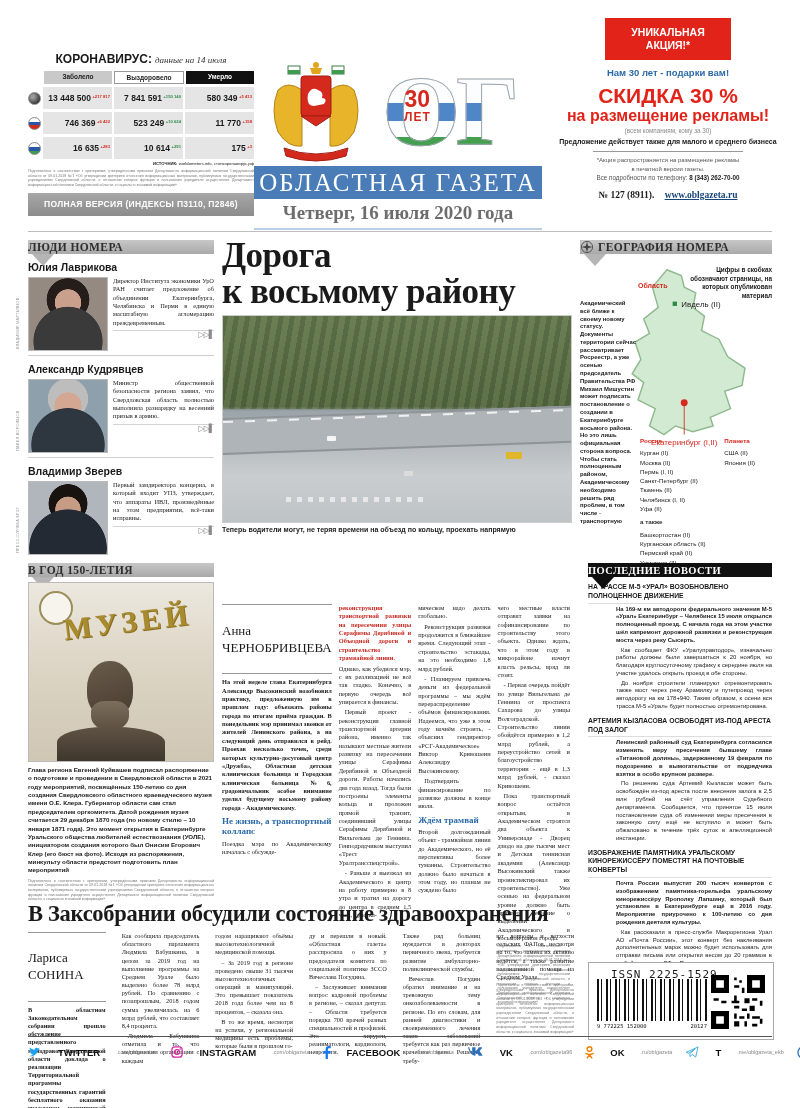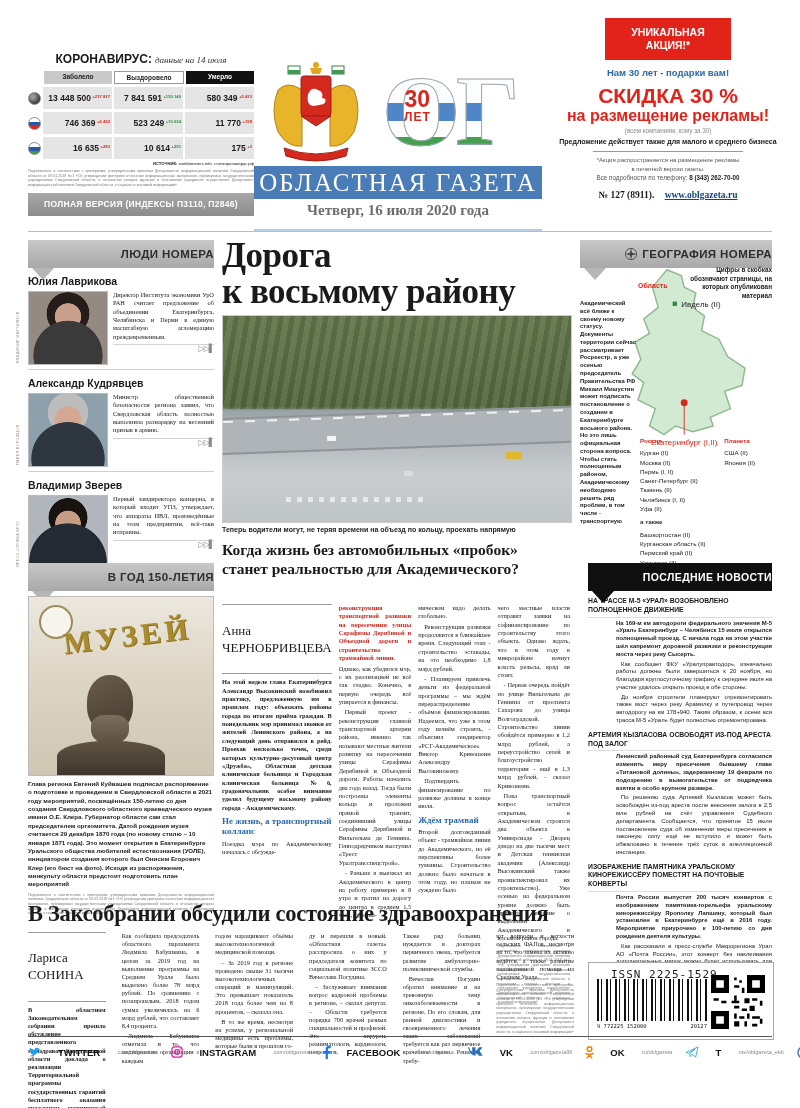--- a/index.html
+++ b/index.html
@@ -43,21 +43,21 @@
   .og-logo{position:relative;width:158px;height:106px;display:flex;align-items:center;justify-content:center}
   .og-text{font-family:"Liberation Serif",serif;font-weight:bold;font-size:100px;line-height:100px;
            background:linear-gradient(180deg,#fcfdff 0 42%,#4e86c8 42% 60%,#fcfdff 60% 76%,#44a04e 76% 100%);
            -webkit-background-clip:text;background-clip:text;color:transparent;
            -webkit-text-stroke:1px #9aa4ad;letter-spacing:-4px}
   .og-years{position:absolute;left:34px;top:30px;text-align:center;color:#d6281e;font-family:"Liberation Sans",sans-serif;font-weight:bold;line-height:1}
   .og-years .n{font-size:23px}
   .og-years .w{font-size:12px;letter-spacing:1px}
   .blue-band{margin-top:2px;height:33px;background:#4a7db8;display:flex;align-items:center;justify-content:center}
   .blue-band span{color:#fff;font-size:25px;letter-spacing:2px;font-family:"Liberation Serif",serif}
-  .mh-date{font-size:15px;font-weight:bold;color:#6d6d6d;text-align:center;padding:3px 0 10px;border-bottom:2px solid #b9cfe4}
+  .mh-date{font-size:19px;font-weight:bold;color:#6d6d6d;text-align:center;padding:3px 0 4px;border-bottom:2px solid #b9cfe4}
 
   
   .promo{left:552px;top:6px;width:232px;text-align:center}
   .promo-badge{width:118px;margin:12px auto 0;background:#e2231a;color:#fff;font-family:"Liberation Sans",sans-serif;
                font-weight:bold;font-size:10.5px;line-height:1.25;padding:8px 4px}
   .promo-gift{margin-top:7px;color:#2b6aa8;font-family:"Liberation Sans",sans-serif;font-weight:bold;font-size:9.5px}
   .promo-d1{margin-top:7px;color:#e2231a;font-family:"Liberation Sans",sans-serif;font-weight:bold;font-size:21px;line-height:1}
   .promo-d2{color:#e2231a;font-family:"Liberation Sans",sans-serif;font-weight:bold;font-size:16px;line-height:1.2}
   .promo-note{margin-top:2px;font-size:6.3px;color:#8a8a8a;font-family:"Liberation Sans",sans-serif}
   .promo-offer{margin-top:4px;font-size:7px;font-weight:bold;font-family:"Liberation Sans",sans-serif}
@@ -65,23 +65,23 @@
   .promo-small{font-size:6px;color:#555;line-height:1.35;font-family:"Liberation Sans",sans-serif}
   .promo-phone{font-size:6.3px;color:#555;font-family:"Liberation Sans",sans-serif;margin-top:1px}
   .promo-phone .ph{font-weight:bold;color:#222}
   .issue-line{left:552px;top:190px;width:232px;text-align:center;font-size:9.5px}
   .issue-line .num{font-weight:bold}
   .issue-line a{color:#16457c;font-weight:bold;margin-left:8px}
 
   .top-rule{left:28px;top:231px;width:744px}
 
   
-  .sec-head{position:relative;height:28px;background:linear-gradient(180deg,#c7c7c7,#a9a9a9);
-            display:flex;align-items:center;justify-content:flex-end;gap:4px;
-            font-family:Liberation Sans, sans-serif;font-weight:bold;font-size:11.5px;color:#2e2e2e;letter-spacing:.4px}
+  .sec-head{position:relative;height:14px;background:linear-gradient(180deg,#c7c7c7,#a9a9a9);
+            display:flex;align-items:center;justify-content:flex-start;gap:4px;
+            font-family:Liberation Serif, serif;font-weight:bold;font-size:11.5px;color:#2e2e2e;letter-spacing:.4px}
   .sec-tri{position:absolute;left:4px;top:100%;width:0;height:0;border-left:11px solid transparent;
            border-right:11px solid transparent;border-top:12px solid #b5b5b5}
   .sec-head.dark{background:#101010;color:#fff;font-size:10.5px}
   .sec-head.dark .sec-tri{border-top-color:#101010}
 
   
   .people{left:28px;top:240px;width:186px}
   .p-item{padding:5px 0 4px;border-bottom:1px solid #cfcfcf}
   .p-item:last-child{border-bottom:none}
   .p-name{font-family:"Liberation Sans",sans-serif;font-weight:bold;font-size:10.5px;margin:2px 0 4px}
@@ -375,24 +375,20 @@
       <div class="forest"></div>
       <div class="road-band"></div>
       <div class="road-dash"></div>
       <div class="cross"></div>
       <div class="veh bus"></div>
       <div class="veh car1"></div>
       <div class="veh car2"></div>
 
     </div>
     <div class="main-caption">Теперь водители могут, не теряя времени на объезд по кольцу, проехать напрямую</div>
-    <div class="main-subhead">
-      <div>Когда жизнь без автомобильных «пробок»</div>
-      <div>станет реальностью для Академического?</div>
-    </div>
   </section>
 
   <section class="abs article-cols">
     <div class="acol">
       <div class="author-blk">Анна ЧЕРНОБРИВЦЕВА</div>
       <p class="noind lead-b">На этой неделе глава Екатеринбурга Александр Высокинский возобновил практику, предложенную им в прошлом году: объезжать районы города по итогам приёма граждан. В понедельник мэр принимал звонки от жителей Ленинского района, а на следующий день отправился в рейд. Проехав несколько точек, среди которых культурно-досуговый центр «Дружба», Областная детская клиническая больница и Городская клиническая больница №6, градоначальник особое внимание уделил будущему восьмому району города - Академическому.</p>
       <div class="col-sub">Не жизнь, а транспортный коллапс</div>
       <p class="noind">Поездка мэра по Академическому началась с обсужде-</p>
     </div>
     <div class="acol">

